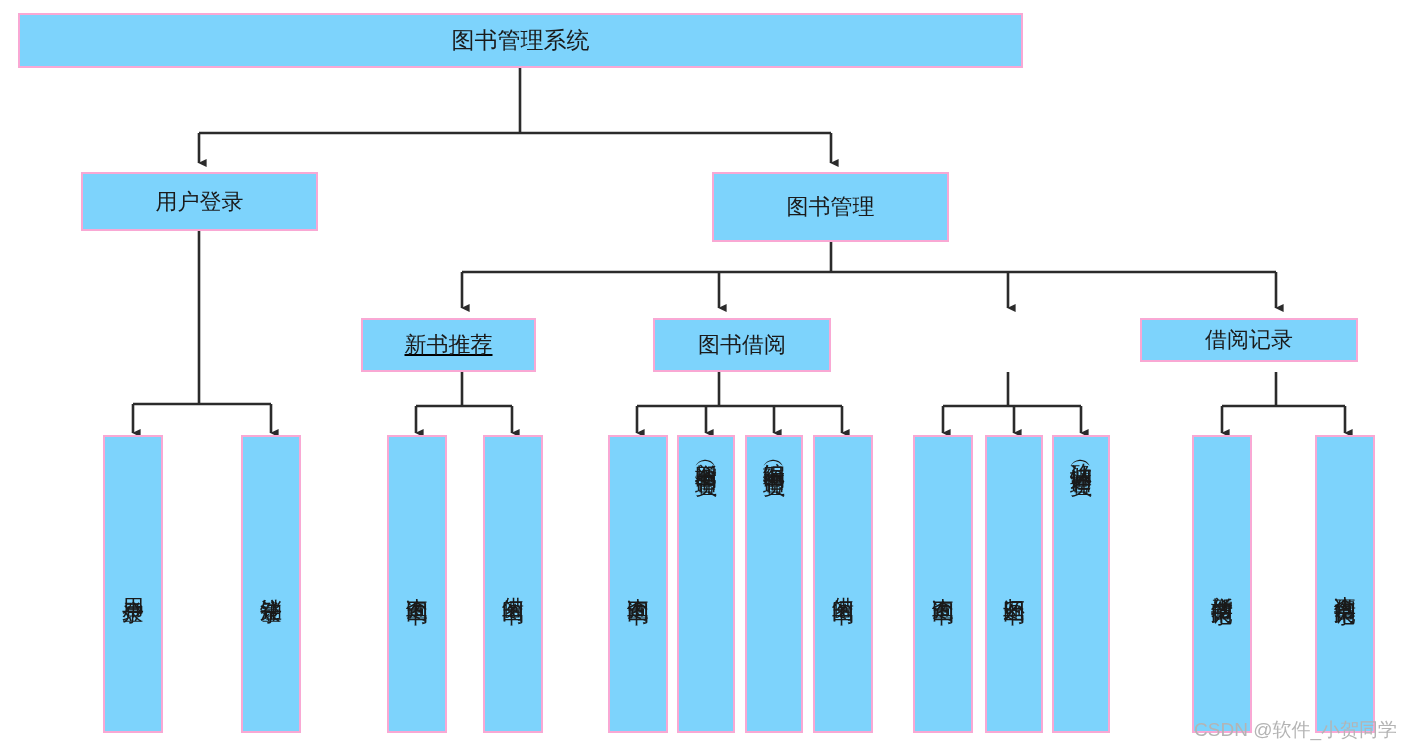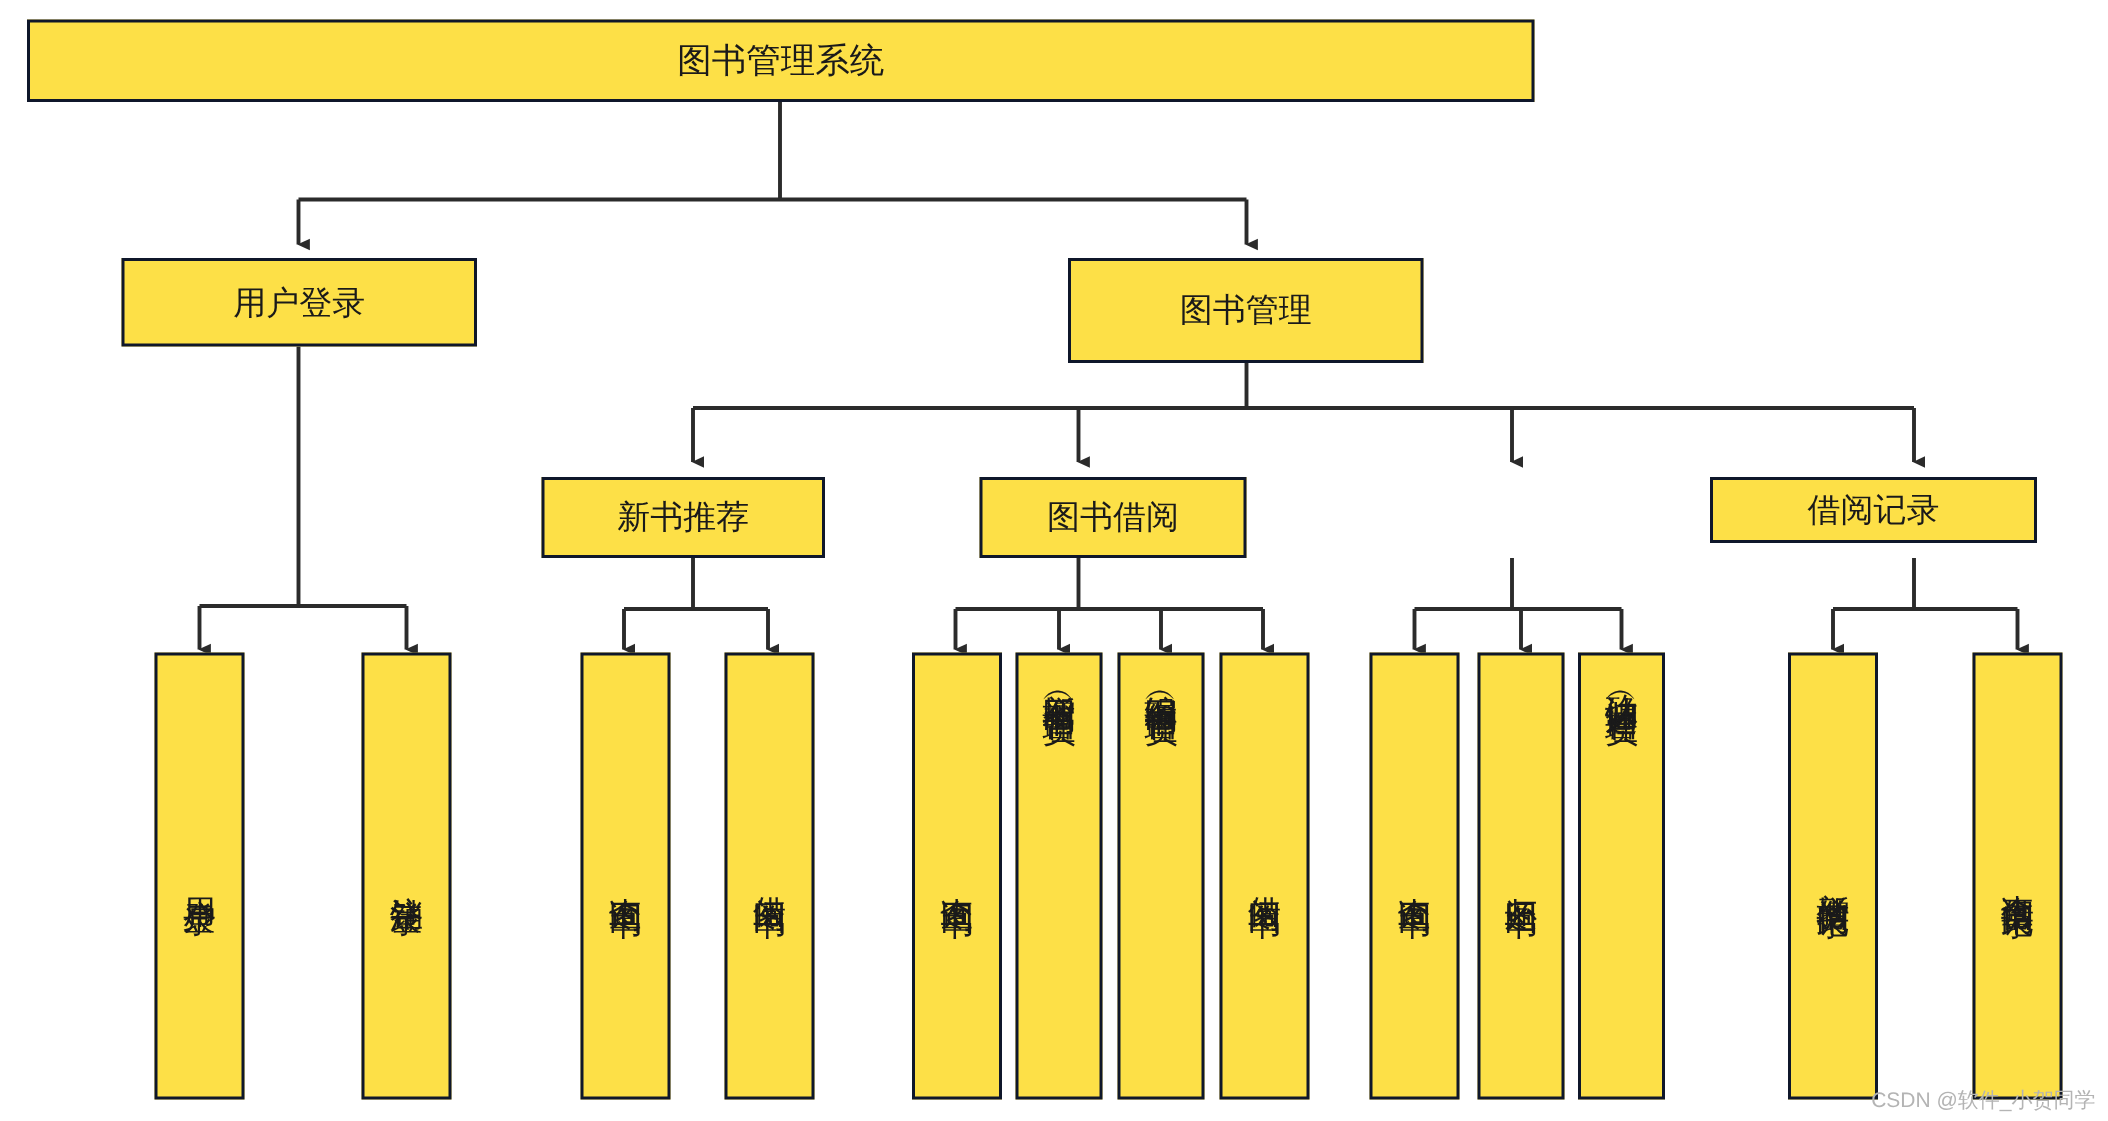--- a/index.html
+++ b/index.html
@@ -22,22 +22,22 @@
     position: absolute;
     left: 0;
     top: 0;
     width: 1405px;
     height: 747px;
     pointer-events: none;
   }
   .node {
     position: absolute;
     box-sizing: border-box;
-    background: #fde047;
-    border: 2px solid #0f172a;
+    background: #7dd3fc;
+    border: 2px solid #f9a8d4;
     display: flex;
     align-items: center;
     justify-content: center;
     z-index: 2;
   }
   .node-label {
     color: #1a1a1a;
     text-align: center;
     line-height: 1.08;
     white-space: pre;
@@ -65,21 +65,21 @@
     margin: 0 auto;
   }
   .node.vertical.centered {
     align-items: center;
     padding-top: 0;
   }
   #watermark {
     position: absolute;
     right: 8px;
     bottom: 4px;
-    font-size: 14px;
+    font-size: 19px;
     color: #b4b4b4;
     z-index: 5;
     white-space: nowrap;
   }
 </style>
 </head>
 <body>
 
 <div id="diagram-root">
 
@@ -137,21 +137,21 @@
     <span class="node-label">图书管理系统</span>
   </div>
 
   <div class="node horizontal" style="left:81px; top:172px; width:237px; height:59px;">
     <span class="node-label">用户登录</span>
   </div>
   <div class="node horizontal" style="left:712px; top:172px; width:237px; height:70px;">
     <span class="node-label">图书管理</span>
   </div>
 
-  <div class="node horizontal" style="left:361px; top:318px; width:189px; height:54px;">
+  <div class="node horizontal" style="left:361px; top:318px; width:175px; height:54px;text-decoration:underline;">
     <span class="node-label">新书推荐</span>
   </div>
   <div class="node horizontal" style="left:632px; top:318px; width:178px; height:54px;margin-left:21px;">
     <span class="node-label">图书借阅</span>
   </div>
   <div class="node horizontal" style="left:1140px; top:318px; width:218px; height:44px;">
     <span class="node-label">借阅记录</span>
   </div>
 
   <div class="node vertical centered" style="left:103px; top:435px; width:60px; height:298px;">

